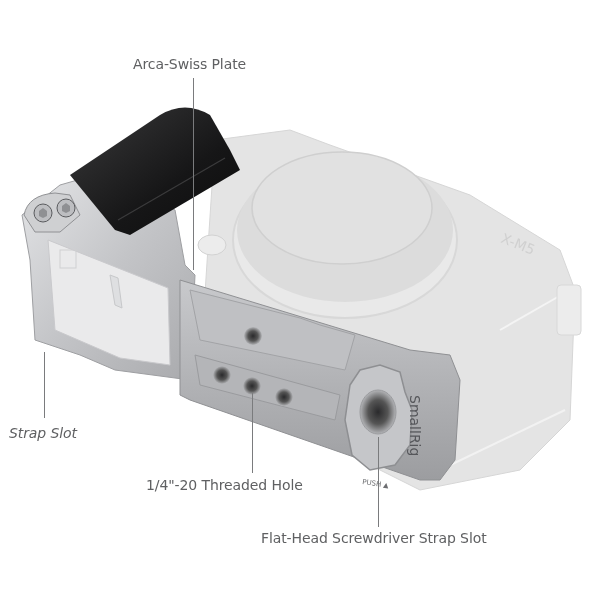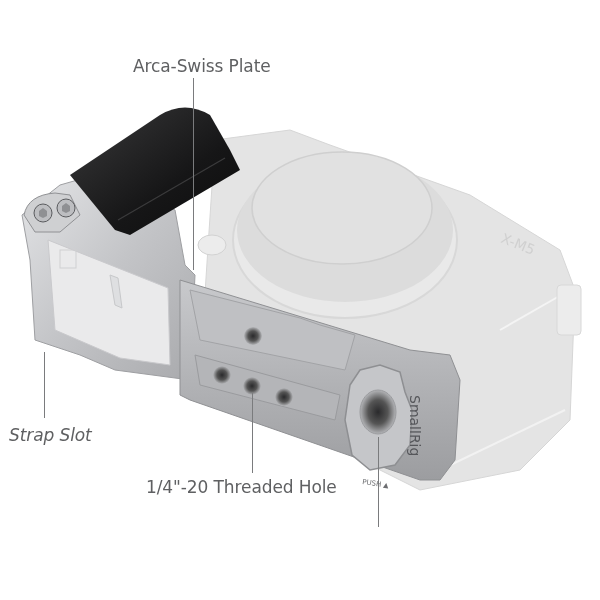--- a/index.html
+++ b/index.html
@@ -1,18 +1,18 @@
 <!DOCTYPE html>
 <html><head>
 <meta charset="utf-8">
 <style>
   html, body { margin:0; padding:0; background:#ffffff; }
   body { width:600px; height:600px; position:relative; overflow:hidden; font-family:"DejaVu Sans", sans-serif; }
   .stage { position:absolute; left:0; top:0; width:600px; height:600px; }
-  .label { position:absolute; font-family:"DejaVu Sans", sans-serif; font-size:17px; color:#5f6062; white-space:nowrap; letter-spacing:-0.1px; }
+  .label { position:absolute; font-family:"DejaVu Sans", sans-serif; font-size:14px; color:#5f6062; white-space:nowrap; letter-spacing:-0.1px; }
   .leader { position:absolute; width:1.3px; background:#7a7b7d; }
   svg { position:absolute; left:0; top:0; }
 </style>
 </head>
 <body>
 
 <div class="stage">
 
   <svg width="600" height="600" viewBox="0 0 600 600">
     <defs>
@@ -94,13 +94,14 @@
   </svg>
 
   <div class="leader" style="left:193px; top:78px; height:192px;"></div>
   <div class="leader" style="left:44px; top:352px; height:66px;"></div>
   <div class="leader" style="left:252px; top:393px; height:80px;"></div>
   <div class="leader" style="left:378px; top:437px; height:90px;"></div>
 
   <div class="label" style="left:133px; top:56px;">Arca-Swiss Plate</div>
   <div class="label" style="left:9px; top:425px;font-style:italic;">Strap Slot</div>
   <div class="label" style="left:146px; top:477px;">1/4"-20 Threaded Hole</div>
+  <div class="label" style="left:261px; top:530px;">Flat-Head Screwdriver Strap Slot</div>
 </div>
 
 </body></html>

